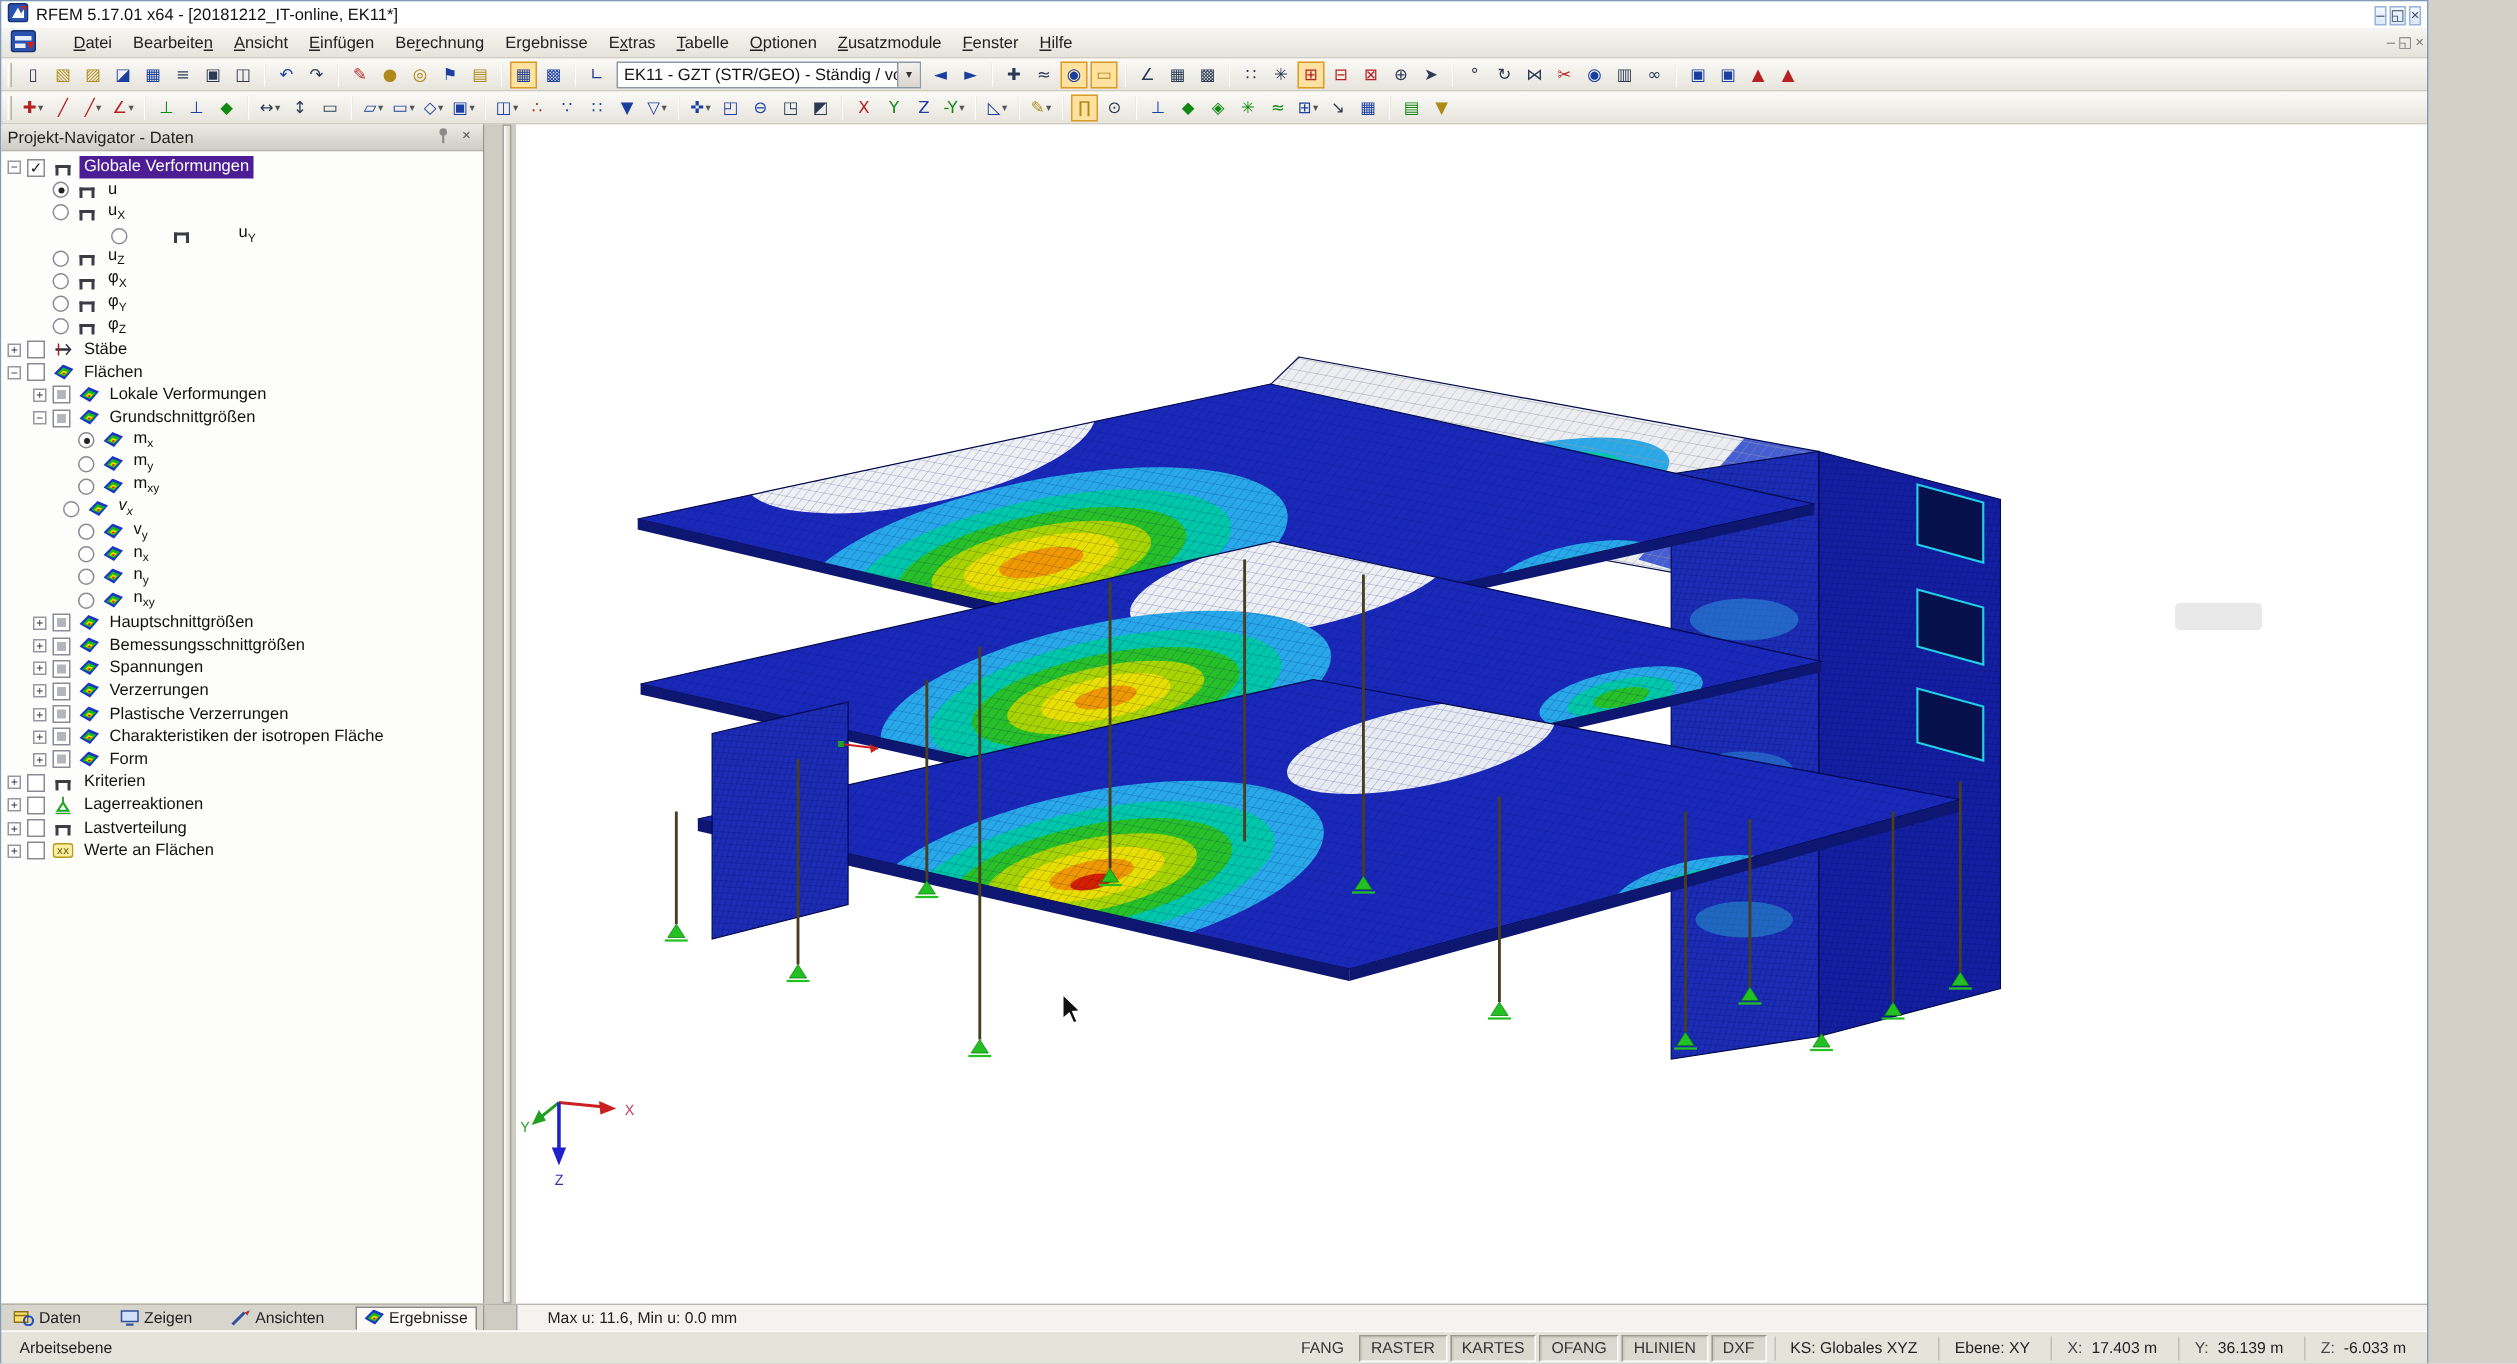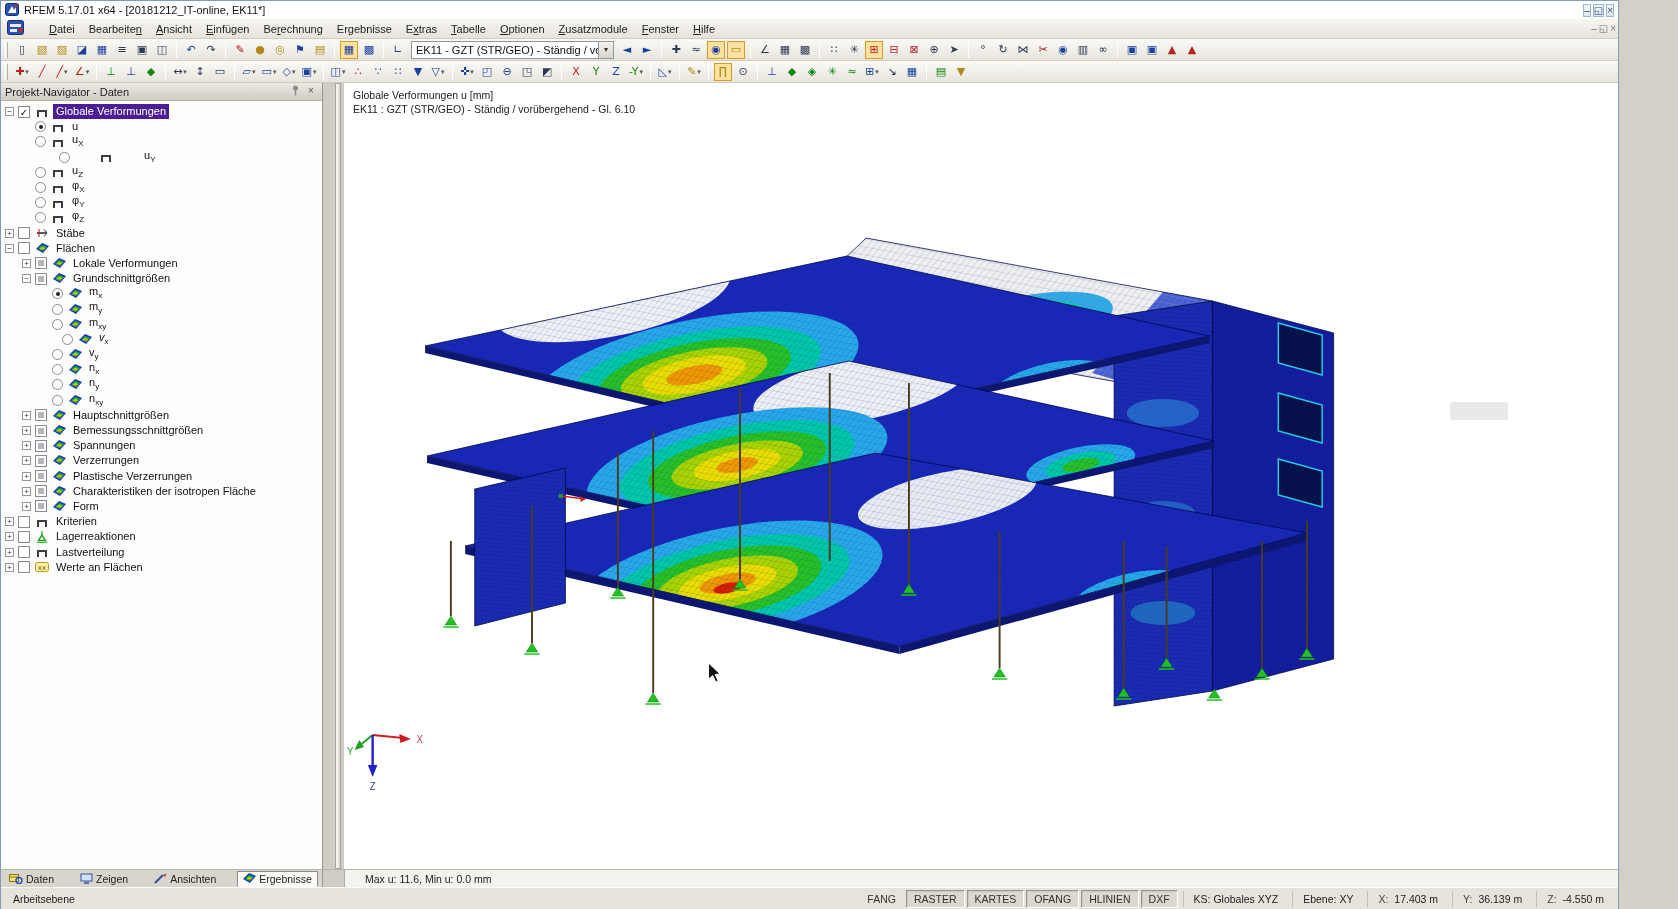--- a/index.html
+++ b/index.html
@@ -478,21 +478,21 @@
             <span class="tlabel">u</span>
           </div>
           <div class="trow" style="padding-left: 21px;">
             <span class="texp none"></span>
             <span class="trad"></span>
             <span class="ticon">
               <span class="ic-staple"></span>
             </span>
             <span class="tlabel">u<sub>X</sub></span>
           </div>
-          <div class="trow" style="padding-left: 21px; gap: 24px;">
+          <div class="trow" style="padding-left: 36px; gap: 24px;">
             <span class="texp none"></span>
             <span class="trad"></span>
             <span class="ticon">
               <span class="ic-staple"></span>
             </span>
             <span class="tlabel">u<sub>Y</sub></span>
           </div>
           <div class="trow" style="padding-left: 21px;">
             <span class="texp none"></span>
             <span class="trad"></span>
@@ -612,21 +612,21 @@
             <span class="ticon">
               <svg width="13" height="11" viewBox="0 0 13 11">
                 <polygon points="0,6 6,0 13,3 7,10" fill="#1a35c8"></polygon>
                 <polygon points="2,6 6,2 11,4 7,8" fill="#18b818"></polygon>
                 <polygon points="4,6 6,4 9,5 7,7" fill="#e8d800"></polygon>
                 <polygon points="5.4,6.2 6.4,5.4 7.6,5.8 6.8,6.8" fill="#d82000"></polygon>
               </svg>
             </span>
             <span class="tlabel">m<sub>xy</sub></span>
           </div>
-          <div class="trow" style="padding-left: 48px; font-style: italic;">
+          <div class="trow" style="padding-left: 28px; font-style: italic;">
             <span class="texp none"></span>
             <span class="trad"></span>
             <span class="ticon">
               <svg width="13" height="11" viewBox="0 0 13 11">
                 <polygon points="0,6 6,0 13,3 7,10" fill="#1a35c8"></polygon>
                 <polygon points="2,6 6,2 11,4 7,8" fill="#18b818"></polygon>
                 <polygon points="4,6 6,4 9,5 7,7" fill="#e8d800"></polygon>
                 <polygon points="5.4,6.2 6.4,5.4 7.6,5.8 6.8,6.8" fill="#d82000"></polygon>
               </svg>
             </span>
@@ -829,24 +829,20 @@
             <span class="tlabel">Werte an Flächen</span>
           </div>
         </div>
     </div>
 
     <div class="splitzone">
         <div class="splitbar"></div>
       </div>
 
     <div class="viewport">
-      <div class="vp-header">
-        <div>Globale Verformungen u [mm]</div>
-        <div>EK11 : GZT (STR/GEO) - Ständig / vorübergehend - Gl. 6.10</div>
-      </div>
 
       <div class="ghostpatch" style="left:1106px;top:319px;width:58px;height:18px;"></div>
 
       <svg class="modelsvg" viewBox="18 0 1335 786" preserveAspectRatio="none">
         <defs>
           <pattern id="mW" width="7" height="7" patternUnits="userSpaceOnUse" patternTransform="skewX(-34) rotate(9)">
             <path d="M0 0H7M0 0V7" stroke="#9a9aa2" stroke-width="0.55" fill="none"></path>
           </pattern>
           <pattern id="mB" width="6" height="6" patternUnits="userSpaceOnUse" patternTransform="skewX(-34) rotate(9)">
             <path d="M0 0H6M0 0V6" stroke="#000a70" stroke-width="0.5" opacity="0.45" fill="none"></path>
@@ -1111,18 +1107,18 @@
         <span class="scoord">
           <span class="cl">X:</span>
           <span class="cv">17.403 m</span>
         </span>
         <span class="scoord">
           <span class="cl">Y:</span>
           <span class="cv">36.139 m</span>
         </span>
         <span class="scoord">
           <span class="cl">Z:</span>
-          <span class="cv">-4.550 m</span>
+          <span class="cv">-6.033 m</span>
         </span>
       </span>
   </div>
 
 </div>
 
 </body></html>

